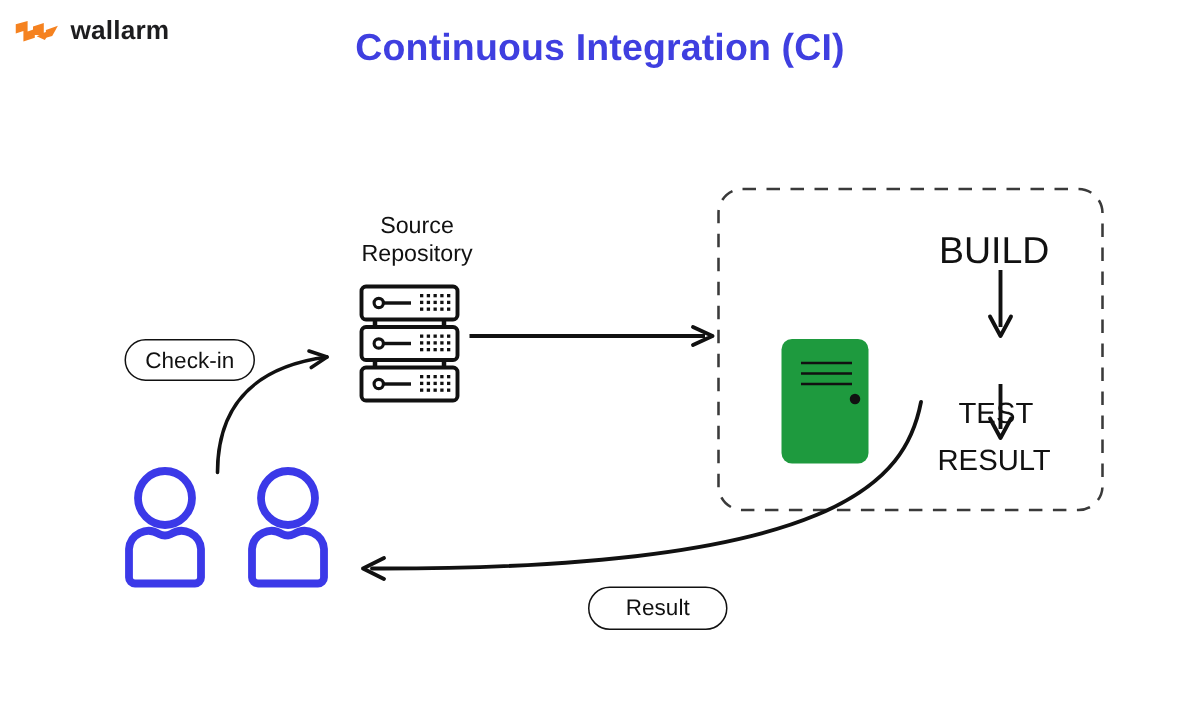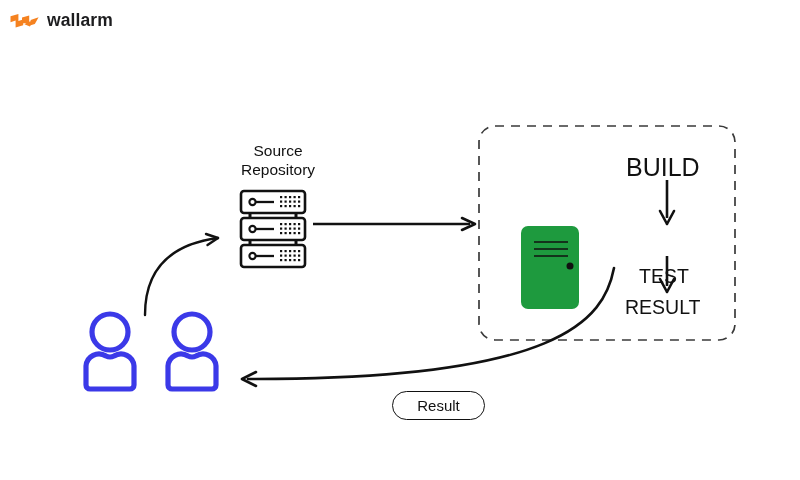--- a/index.html
+++ b/index.html
@@ -132,20 +132,21 @@
 
   <div id="brand">
     <svg id="brand-mark" viewBox="0 0 30 18">
       <path d="M0.5 4.2 L8.4 2.0 L8.4 9.0 L13.2 7.4 L13.2 13.2 L5.6 15.6 L5.6 8.6 L0.5 10.3 Z" fill="#F58220"></path>
       <path d="M12.0 5.6 L19.2 3.4 L19.2 9.8 L24.0 8.2 L19.9 14.6 L14.4 12.2 L16.4 11.3 L12.0 11.3 Z" fill="#F58220"></path>
       <path d="M20.6 8.0 L28.6 5.2 L24.8 12.0 L20.6 13.2 Z" fill="#F58220"></path>
     </svg>
     <span id="brand-name">wallarm</span>
   </div>
 
+  <div id="page-title">Continuous Integration (CI)</div>
 
   <svg id="diagram" viewBox="0 0 800 480">
 
     <rect x="479" y="126" width="256" height="214" rx="16" ry="16" fill="none" stroke="#3a3a3a" stroke-width="1.7" stroke-dasharray="9 7"></rect>
 
     <g stroke="#111111" fill="none">
 
       <g stroke-width="3">
         <line x1="250" y1="212" x2="250" y2="219"></line>
         <line x1="296" y1="212" x2="296" y2="219"></line>
@@ -262,15 +263,16 @@
 
   </svg>
 
   <div class="lbl" id="repo-label"><span>Source</span><br><span>Repository</span></div>
 
 
   <div class="lbl" id="stage-build">BUILD</div>
   <div class="lbl" id="stage-test">TEST</div>
   <div class="lbl" id="stage-result">RESULT</div>
 
+  <div class="pill" id="pill-checkin">Check-in</div>
   <div class="pill" id="pill-result">Result</div>
 
 </div>
 
 </body></html>

